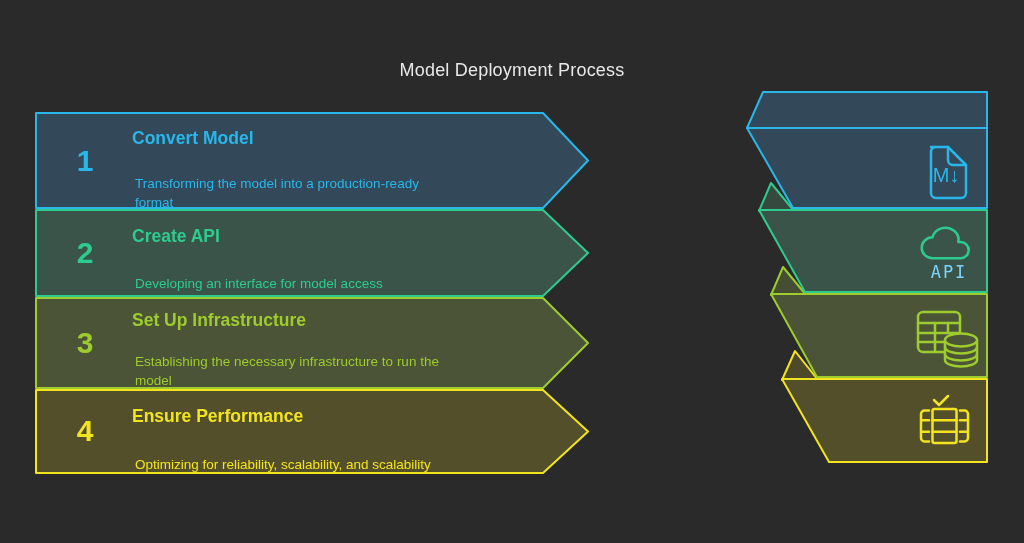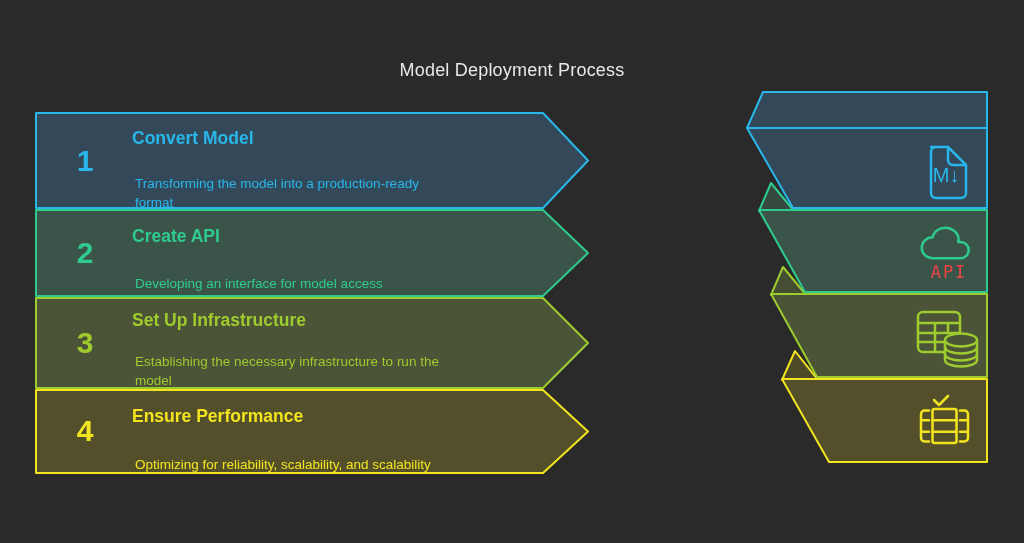--- a/index.html
+++ b/index.html
@@ -29,21 +29,21 @@
     font-size:13.5px;line-height:18.5px;white-space:pre-line;margin-top:12px;
   }
   .s1{color:#29b7ea}.s2{color:#2fcb8e}.s3{color:#9ecb2d}.s4{color:#f2e41f}
   .icon-label-md{
     position:absolute;left:920px;top:164px;width:52px;text-align:center;
     font-size:20px;font-weight:500;color:#29b7ea;
   }
   .icon-label-api{
     position:absolute;left:919px;top:262px;width:60px;text-align:center;
     font-family:"DejaVu Sans Mono", monospace;
-    font-size:17px;letter-spacing:2px;color:#ef4444;
+    font-size:17px;letter-spacing:2px;color:#7dd3fc;
   }
 </style>
 </head>
 <body>
 
 <div class="canvas">
 
   <svg class="layer" width="1024" height="543" viewBox="0 0 1024 543">
 
     <g stroke-width="2" stroke-linejoin="round" fill-rule="evenodd">

